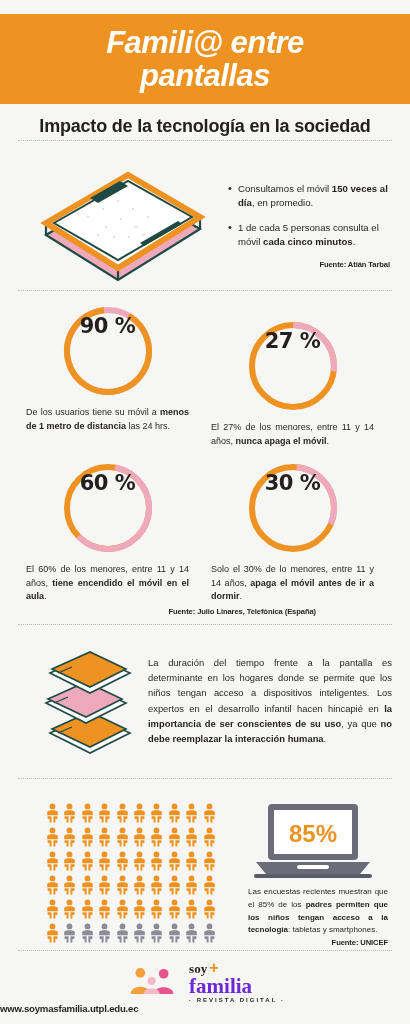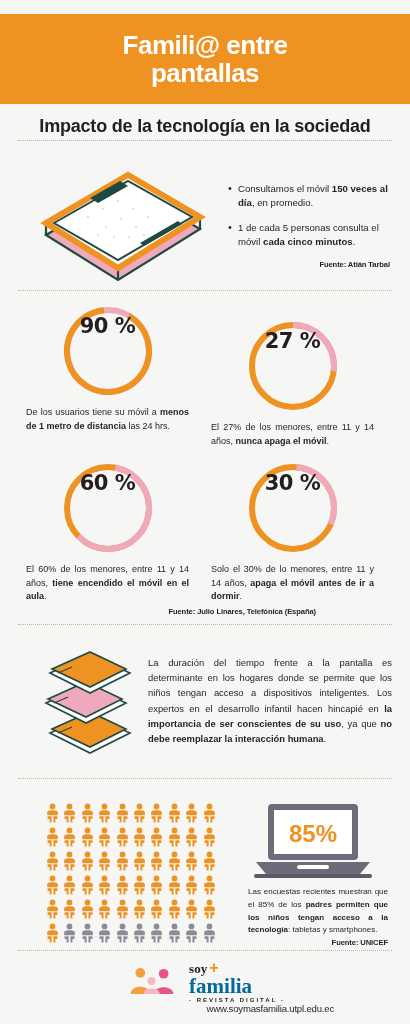--- a/index.html
+++ b/index.html
@@ -22,25 +22,26 @@
     position: absolute;
     top: 14px; left: 0;
     width: 410px; height: 90px;
     background: #ee9222;
     display: flex;
     align-items: center;
     justify-content: center;
   }
   .header-title {
     color: #ffffff;
-    font-size: 26px;
+    font-size: 31px;
     font-weight: bold;
     line-height: 1.08;
     text-align: center;
     letter-spacing: -0.5px;
+    font-style: italic;
   }
   .subtitle {
     position: absolute;
     top: 116px; left: 0;
     width: 410px;
     text-align: center;
     font-size: 18px;
     font-weight: bold;
     color: #231f20;
     letter-spacing: -0.2px;
@@ -151,23 +152,23 @@
     text-align: justify;
   }
   .laptop-text b { font-weight: bold; }
 
   
   .logo-wrap { position: absolute; top: 960px; left: 0; width: 410px; height: 42px; display:flex; align-items:center; justify-content:center; }
   .url {
     position: absolute;
     top: 1003px; left: 0;
     width: 334px;
-    text-align: right;
+    text-align: left;
     font-size: 9.6px;
-    font-weight: normal;
+    font-weight: bold;
     color: #231f20;
     letter-spacing: -0.2px;
   }
 </style>
 </head>
 <body>
 
 <div class="page">
 
   <div class="header-band">
@@ -698,18 +699,18 @@
       <circle cx="48" cy="11" r="6" fill="#e8558c"></circle>
       <path d="M36 36 C36 25 60 25 60 36 Z" fill="#e8558c"></path>
       <circle cx="33" cy="20" r="5" fill="#f5b8c4"></circle>
       <path d="M23 36 C23 27 43 27 43 36 Z" fill="#f5b8c4"></path>
     </svg>
     <div style="margin-left:6px;">
       <div style="display:flex; align-items:baseline;">
         <span style="font-size:13px; font-weight:bold; color:#231f20; font-family:'Liberation Serif',serif;">soy</span>
         <span style="font-size:16px; color:#ee9222; font-weight:bold; margin-left:2px;">+</span>
       </div>
-      <div style="font-size:21px; font-weight:bold; color:#0369a1; line-height:0.9; font-family:'Liberation Serif',serif;">familia</div>
+      <div style="font-size:21px; font-weight:bold; color:#6d28d9; line-height:0.9; font-family:'Liberation Serif',serif;">familia</div>
       <div style="font-size:6px; letter-spacing:2px; color:#231f20; font-weight:bold; margin-top:1px;">· REVISTA DIGITAL ·</div>
     </div>
   </div>
   <div class="url">www.soymasfamilia.utpl.edu.ec</div>
 </div>
 
 </body></html>

